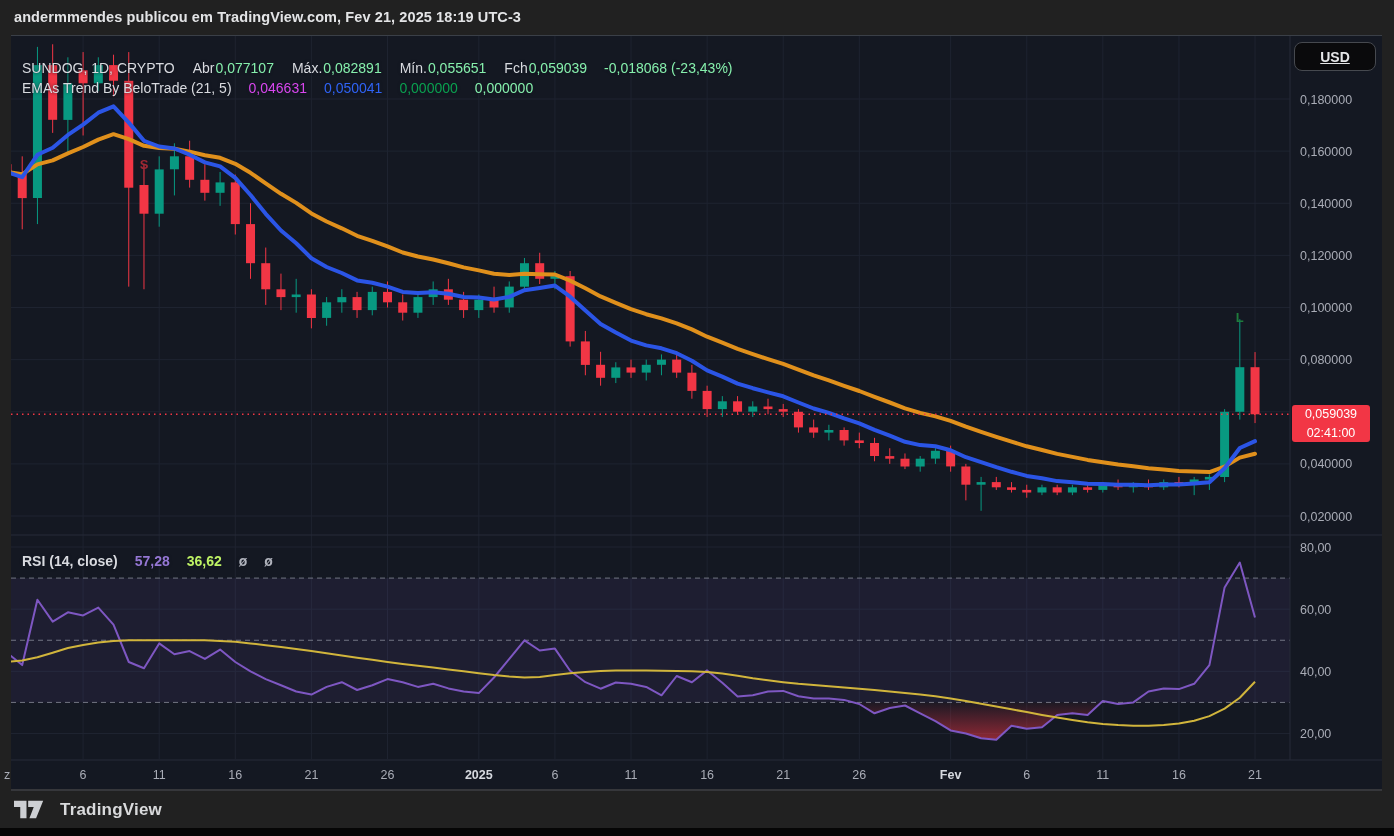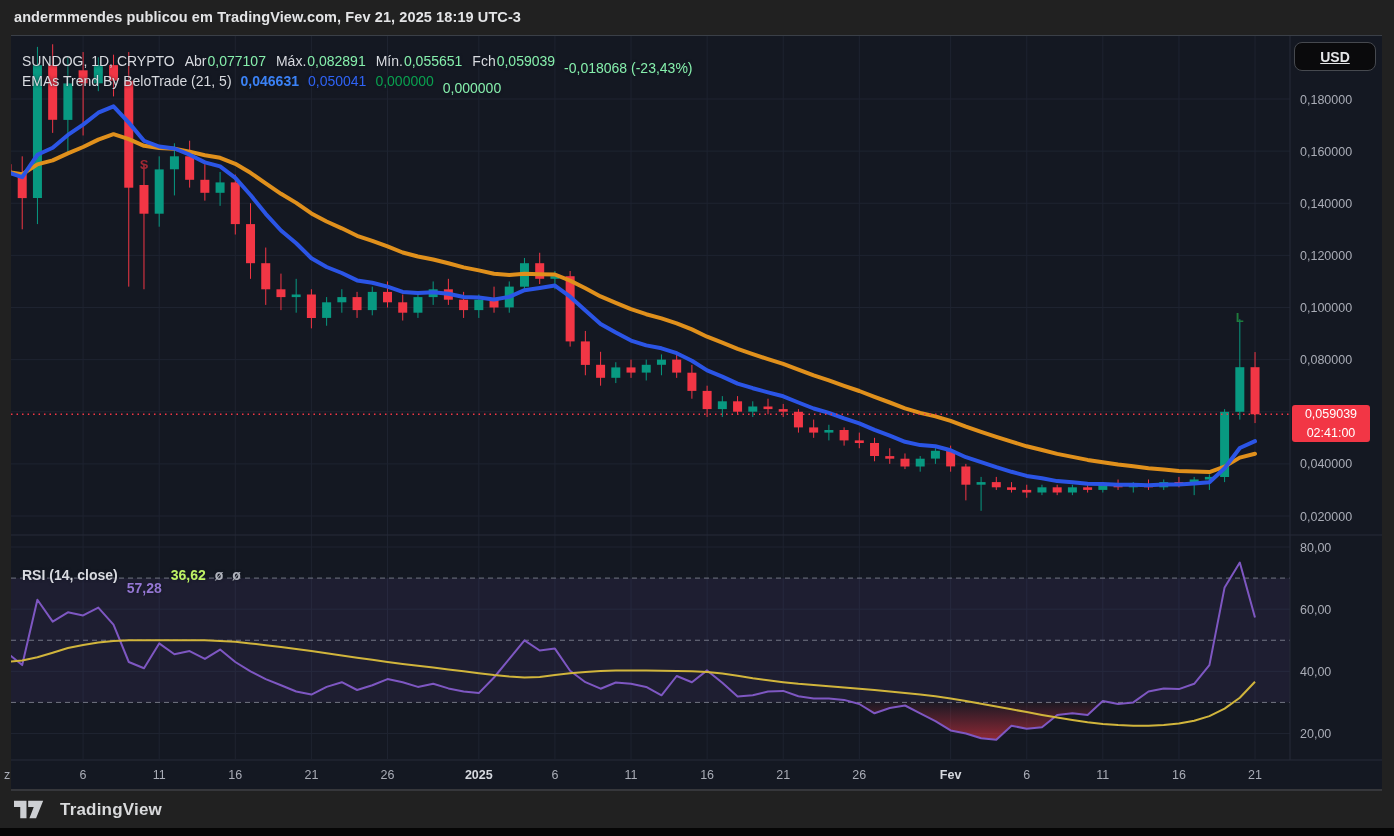--- a/index.html
+++ b/index.html
@@ -16,31 +16,31 @@
   #widget { position:absolute; left:11px; top:35px; width:1371px; height:756px;
             background:#141822; border-top:1px solid #3A3F47; border-bottom:2px solid #36373B; }
 
   #chart-svg { position:absolute; left:0; top:0; width:1394px; height:836px; }
 
   svg text.tick { font-family:"Liberation Sans","DejaVu Sans",sans-serif; font-size:12.5px; fill:#A9ACB6; }
   svg text.tick.bold { font-weight:700; fill:#D6D9DF; }
   svg text.marker { font-family:"Liberation Sans","DejaVu Sans",sans-serif; font-size:13px; font-weight:700; }
 
   
-  .legend-row { position:absolute; display:flex; align-items:center; gap:9px;
+  .legend-row { position:absolute; display:flex; align-items:flex-end; gap:17px;
                 font-size:14px; color:#D8DADF; white-space:nowrap; text-shadow:0 0 3px rgba(19,23,34,.9); }
   #legend-symbol { left:22px; top:46px; }
   #legend-ema    { left:22px; top:66px; }
   #legend-rsi    { left:22px; top:553px;font-weight:bold; }
   .legend-row .pair span { margin-left:1px; }
   .c-red    { color:#86efac;margin-top:14px; }
-  .c-orange { color:#3b82f6;font-weight:bold; }
+  .c-orange { color:#d946ef; }
   .c-blue   { color:#2F63F5; }
   .c-green  { color:#0AA04F; }
-  .c-purple { color:#9577D4;margin-top:27px; }
+  .c-purple { color:#9577D4; }
   .c-yellow { color:#bef264; }
   .c-dim    { color:#B0B3BC; }
 
   
   #usd-button { position:absolute; left:1294px; top:42px; width:82px; height:29px;
                 background:#0A0A0C; border:1.5px solid #46494F; border-radius:8px;
                 color:#E5E6E8; font-size:14px; font-weight:600; display:flex;
                 align-items:center; justify-content:center; cursor:pointer;text-decoration:underline; }
 
   

